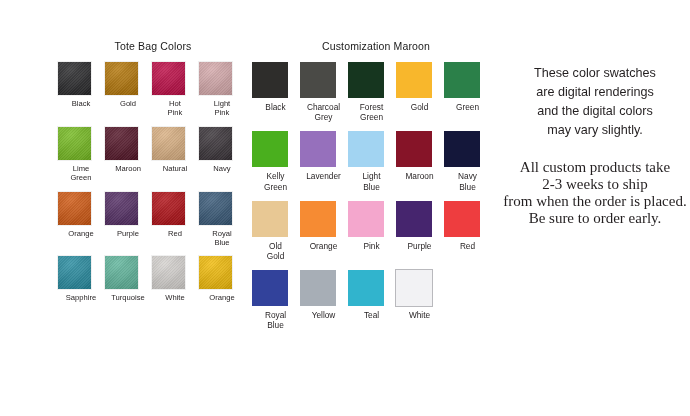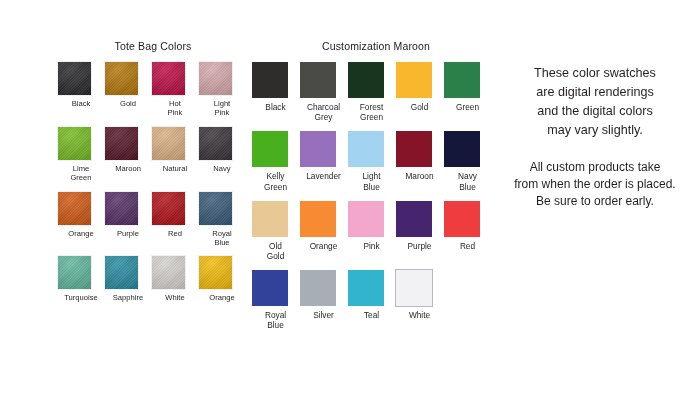--- a/index.html
+++ b/index.html
@@ -73,21 +73,21 @@
     width: 46px;
   }
   #custom-grid .cell .label { font-size: 8.3px; line-height: 10.2px; width: 47px; }
 
   
   .note {
     text-align: center;
     color: #231f20;
   }
   #note-1 { font-size: 12.6px; line-height: 19px; margin: 0 0 19px 0; }
-  #note-2 { font-size: 12px; line-height: 17px; margin: 0; }
+  #note-2 { font-size: 15px; line-height: 17px; margin: 0; font-family: Liberation Serif, serif; }
   .note .line { display: block; white-space: nowrap; }
   #note-2 .line.wide { margin-left: -6px; margin-right: -6px; }
 </style>
 </head>
 <body>
 
 <div id="page">
 
   <section class="panel" id="tote-panel">
     <h2 class="panel-title">Tote Bag Colors</h2>
@@ -134,26 +134,26 @@
         </div>
         <div class="cell">
           <div class="chip" style="background: rgb(176, 19, 25);"></div>
           <div class="label">Red</div>
         </div>
         <div class="cell">
           <div class="chip" style="background: rgb(58, 90, 120);"></div>
           <div class="label">Royal<br>Blue</div>
         </div>
         <div class="cell">
+          <div class="chip" style="background: rgb(42, 140, 160);"></div>
+          <div class="label">Sapphire</div>
+        </div>
+        <div class="cell">
           <div class="chip" style="background: rgb(97, 181, 156);"></div>
           <div class="label">Turquoise</div>
-        </div>
-        <div class="cell">
-          <div class="chip" style="background: rgb(42, 140, 160);"></div>
-          <div class="label">Sapphire</div>
         </div>
         <div class="cell">
           <div class="chip" style="background: rgb(213, 210, 207);"></div>
           <div class="label">White</div>
         </div>
         <div class="cell">
           <div class="chip" style="background: rgb(240, 187, 12);"></div>
           <div class="label">Orange</div>
         </div>
       </div>
@@ -221,21 +221,21 @@
         <div class="cell">
           <div class="chip" style="background: rgb(238, 61, 63);"></div>
           <div class="label">Red</div>
         </div>
         <div class="cell">
           <div class="chip" style="background: rgb(50, 66, 155);"></div>
           <div class="label">Royal<br>Blue</div>
         </div>
         <div class="cell">
           <div class="chip" style="background: rgb(167, 174, 182);"></div>
-          <div class="label">Silver</div>
+          <div class="label">Yellow</div>
         </div>
         <div class="cell">
           <div class="chip" style="background: rgb(49, 180, 205);"></div>
           <div class="label">Teal</div>
         </div>
         <div class="cell">
           <div class="chip" style="background: rgb(242, 242, 244); box-shadow: rgb(185, 185, 189) 0px 0px 0px 1px;"></div>
           <div class="label">White</div>
         </div>
       </div>
@@ -243,18 +243,19 @@
 
   <aside class="panel" id="notes-panel">
     <p class="note" id="note-1">
         <span class="line">These color swatches</span>
         <span class="line">are digital renderings</span>
         <span class="line">and the digital colors</span>
         <span class="line">may vary slightly.</span>
       </p>
     <p class="note" id="note-2">
         <span class="line">All custom products take</span>
+        <span class="line">2-3 weeks to ship</span>
         <span class="line wide">from when the order is placed.</span>
         <span class="line">Be sure to order early.</span>
       </p>
   </aside>
 
 </div>
 
 </body></html>

